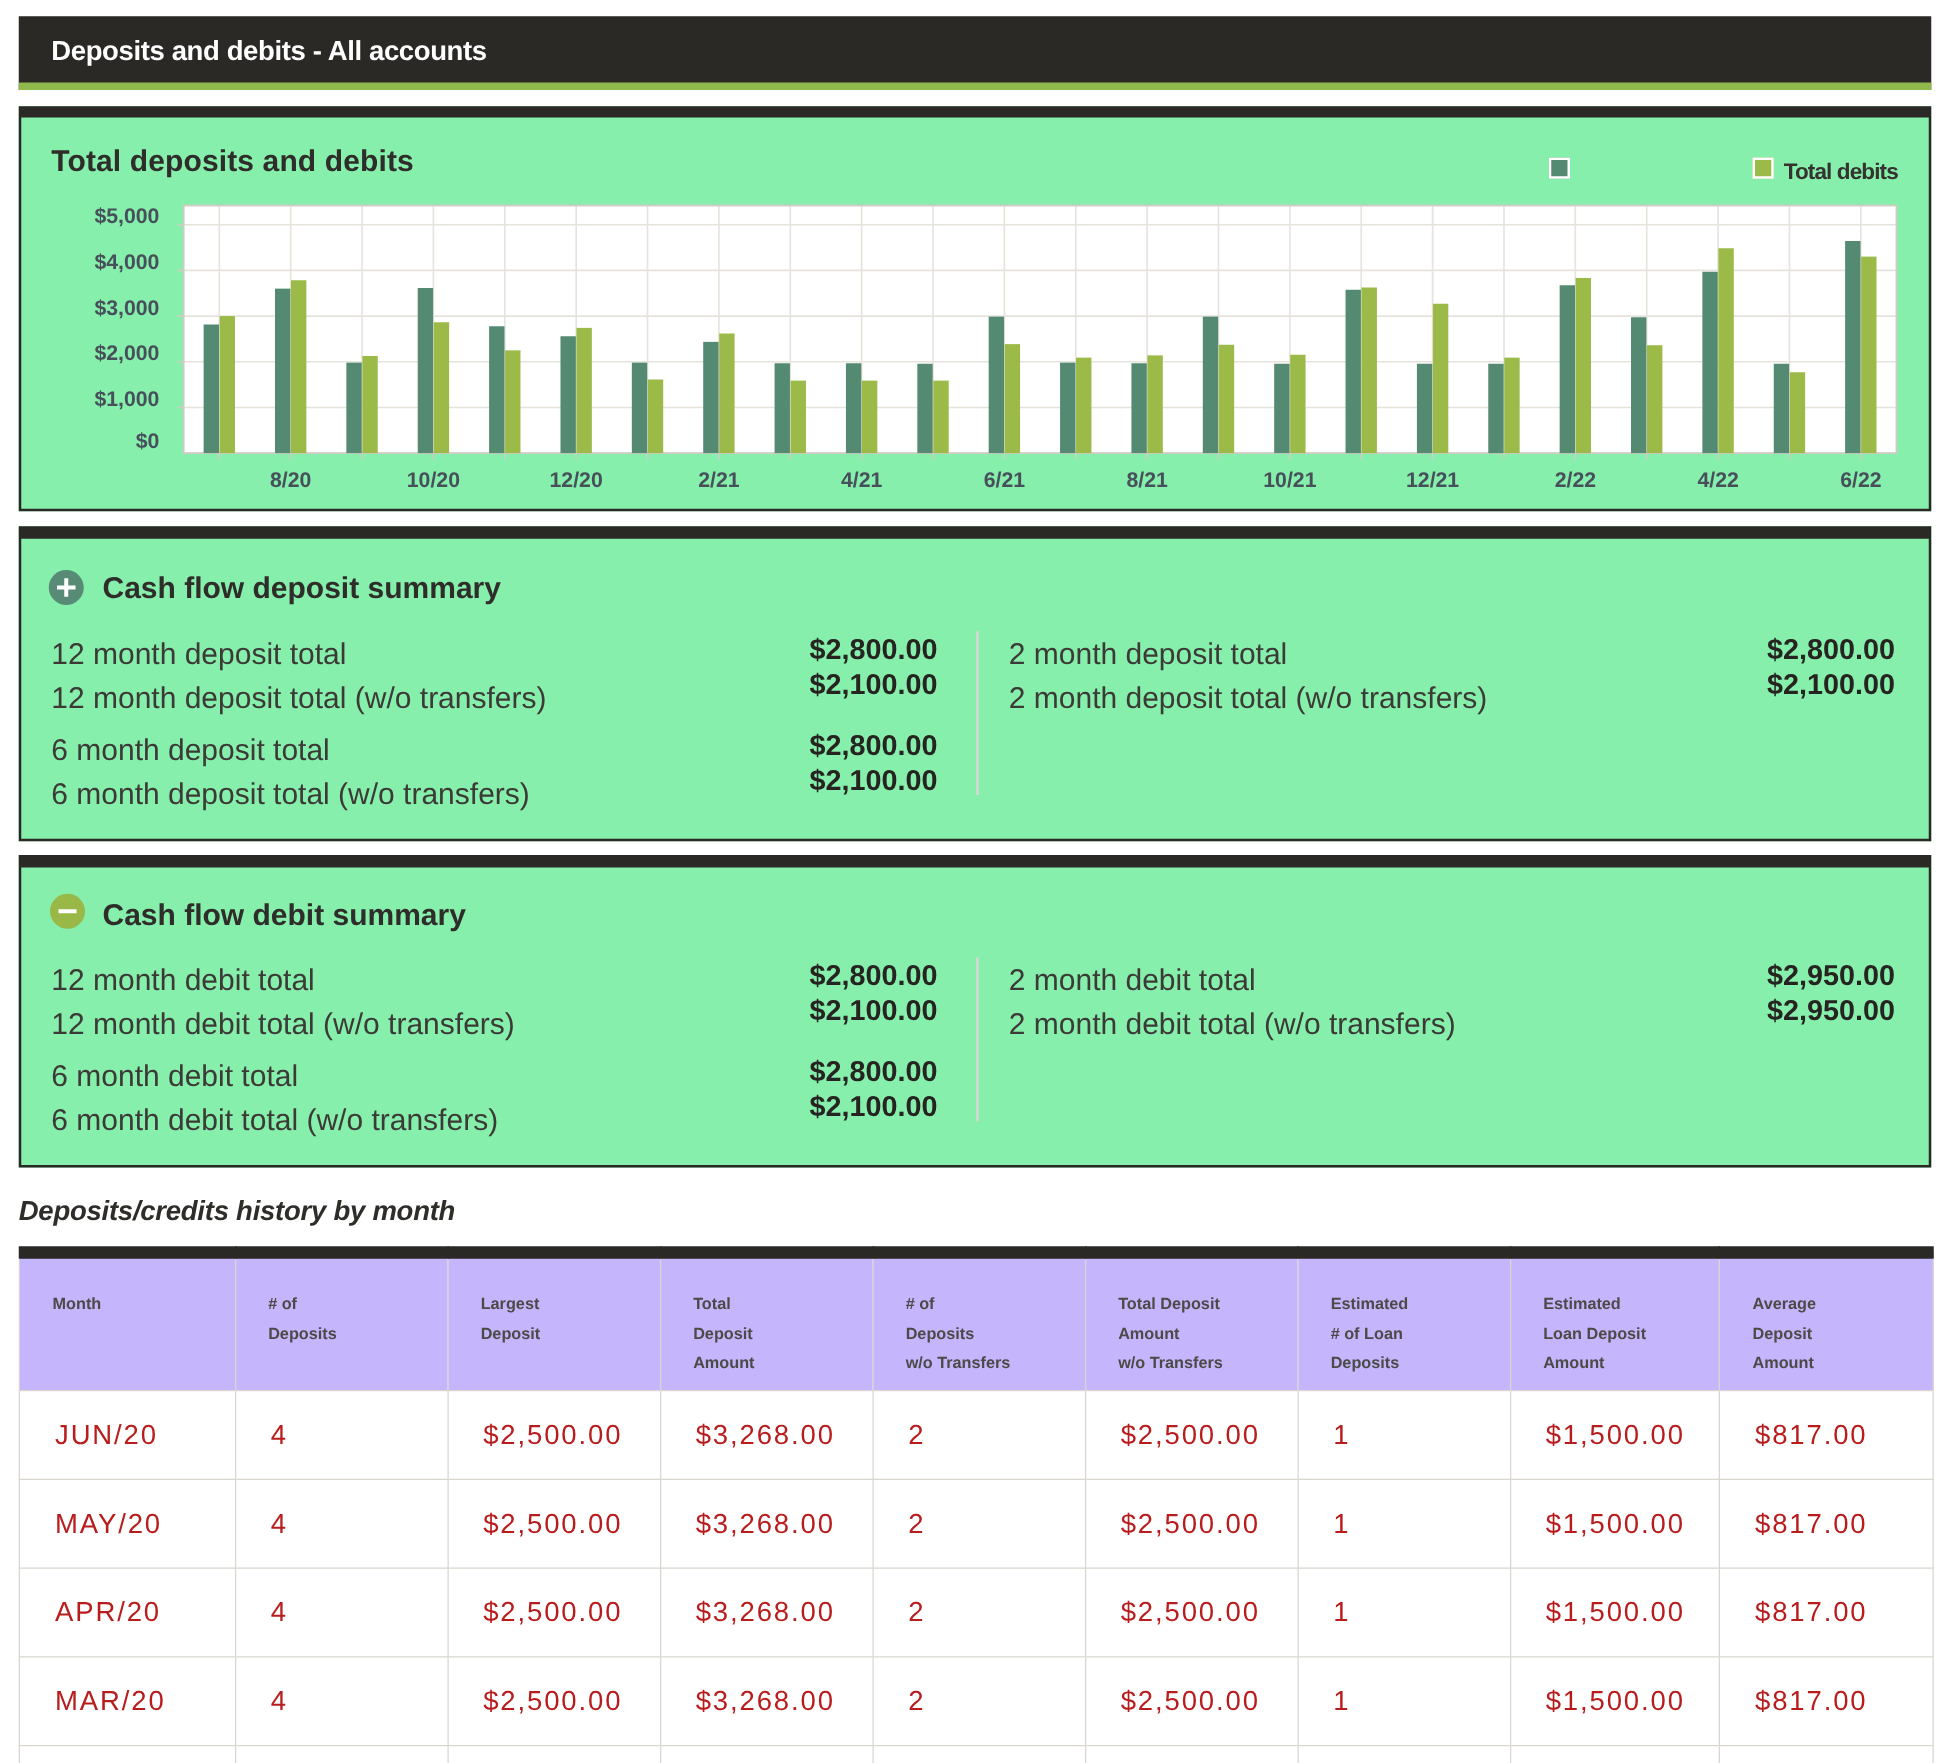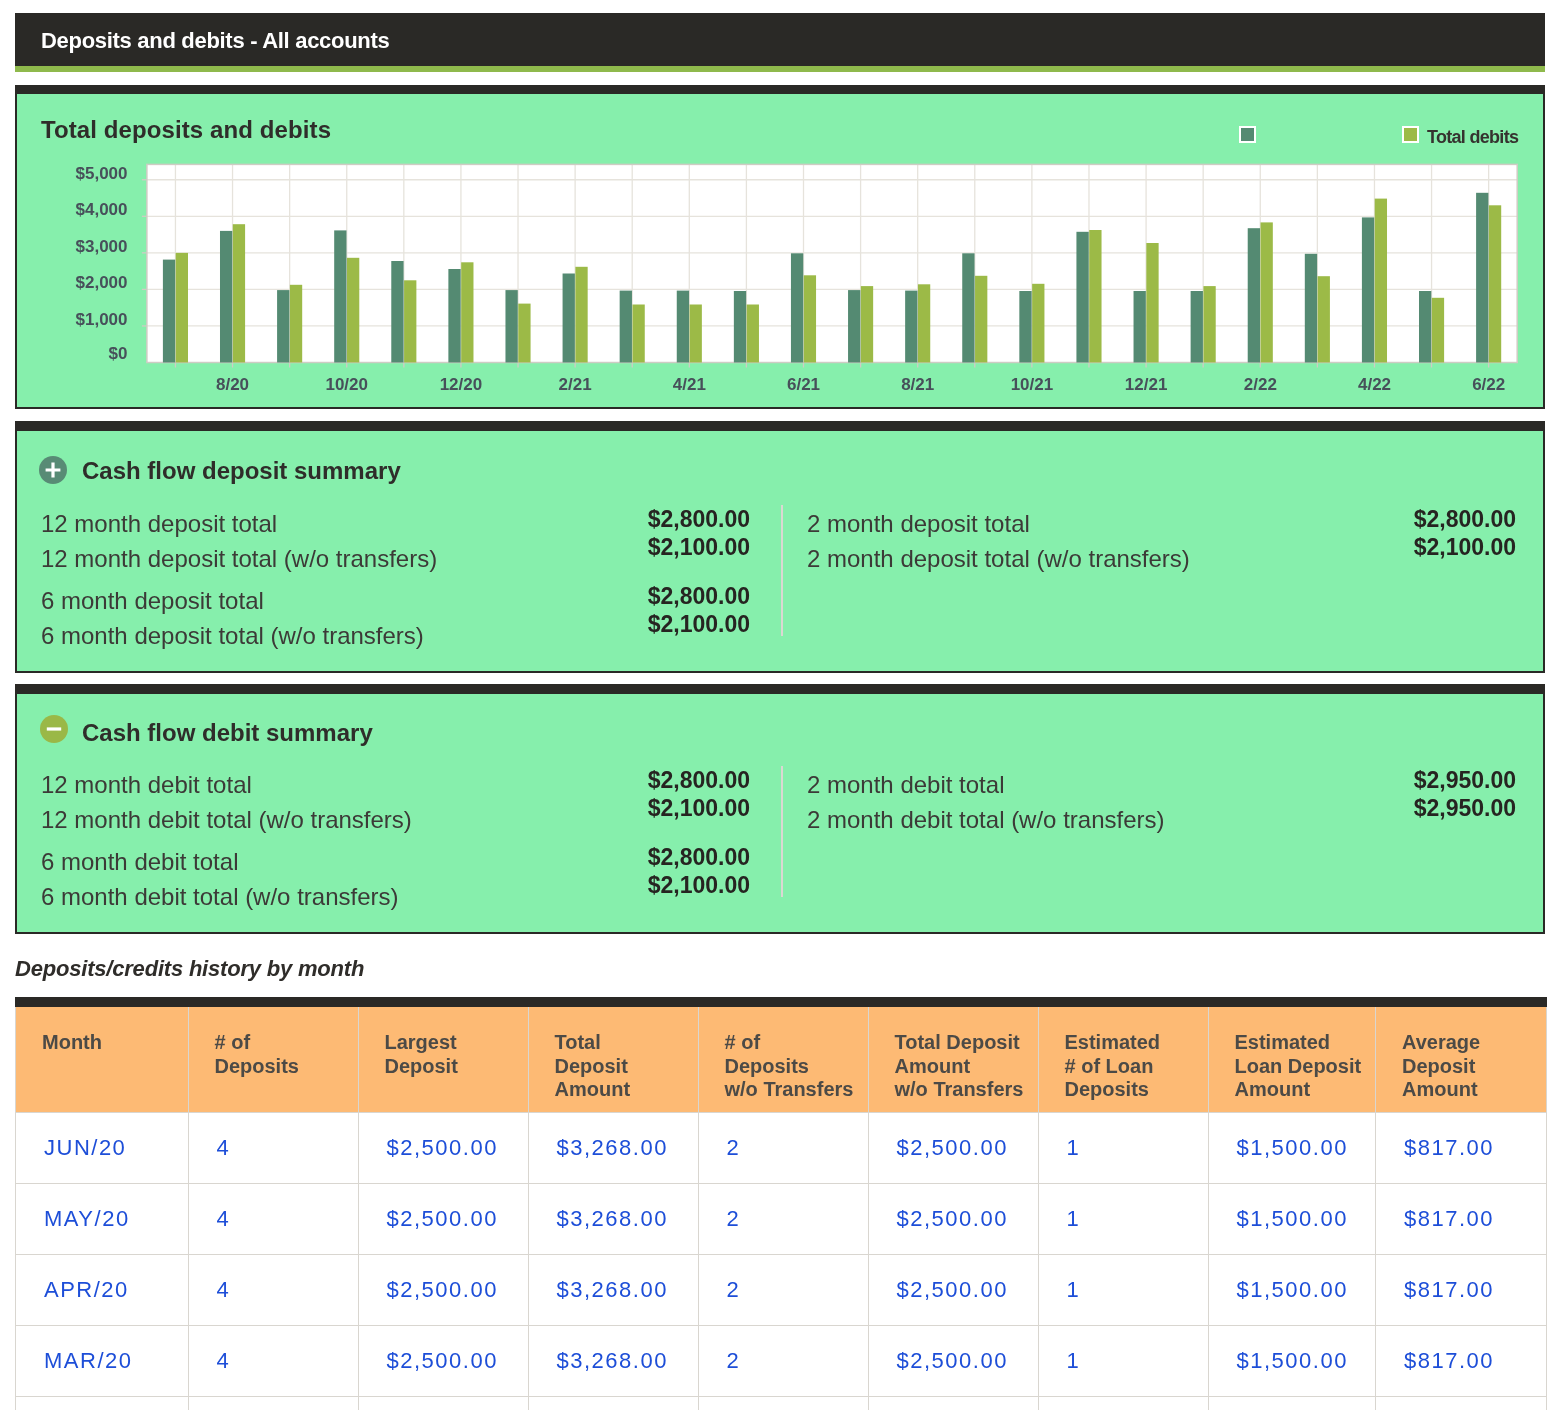--- a/index.html
+++ b/index.html
@@ -16,24 +16,24 @@
 .ptitle { position:absolute; font-size:24px; line-height:24px; font-weight:bold; color:#2f2d2a; }
 .circ { position:absolute; width:28px; height:28px; border-radius:50%; }
 .legsw { position:absolute; width:17px; height:17px; border:2px solid #ffffff; }
 .legtx { position:absolute; font-size:18px; line-height:18px; font-weight:bold; color:#35332f; letter-spacing:-0.7px; }
 .slab { position:absolute; font-size:24px; line-height:35px; color:#3c3a37; }
 .sval { position:absolute; font-size:23px; line-height:27.5px; font-weight:bold; color:#262421; text-align:right; }
 .divider { position:absolute; width:1.5px; background:#dbd8d2; }
 #tblhead { left:15px; top:958px; font-size:22px; line-height:22px; font-weight:bold; color:#2f2d2a; letter-spacing:-0.2px;font-style:italic; }
 #tbl { left:15px; top:997px; width:1531px; border-collapse:collapse; table-layout:fixed;
   border-top:10px solid #2a2926; }
-#tbl th { background:#fdba74; color:#4c4a46; font-size:20px; line-height:23.6px; font-weight:bold;
+#tbl th { background:#c4b5fd; color:#4c4a46; font-size:13px; line-height:23.6px; font-weight:bold;
   text-align:left; vertical-align:top; padding:24px 10px 0 26px; height:110px;
   border:1.5px solid #d9d6d0; border-top:none; }
-#tbl td { background:#ffffff; color:#1d4ed8; font-size:22px; letter-spacing:1.5px; line-height:22px;
+#tbl td { background:#ffffff; color:#b91c1c; font-size:22px; letter-spacing:1.5px; line-height:22px;
   text-align:left; vertical-align:top; padding:24px 10px 0 28px; height:71.2px;
   border:1.5px solid #d9d6d0; }
 </style></head>
 <body>
 <div id="hdr" class="abs">
     <span>Deposits and debits - All accounts</span>
   </div>
 
 <div id="chartp" class="abs panel">
   <div class="ptitle" style="left:24px; top:24px; letter-spacing:0.1px;">Total deposits and debits</div>

